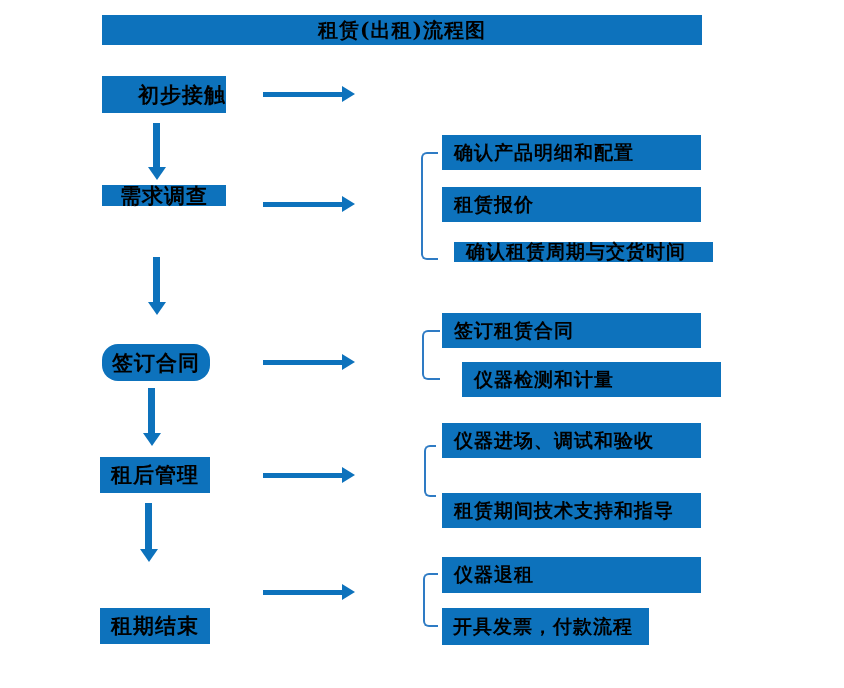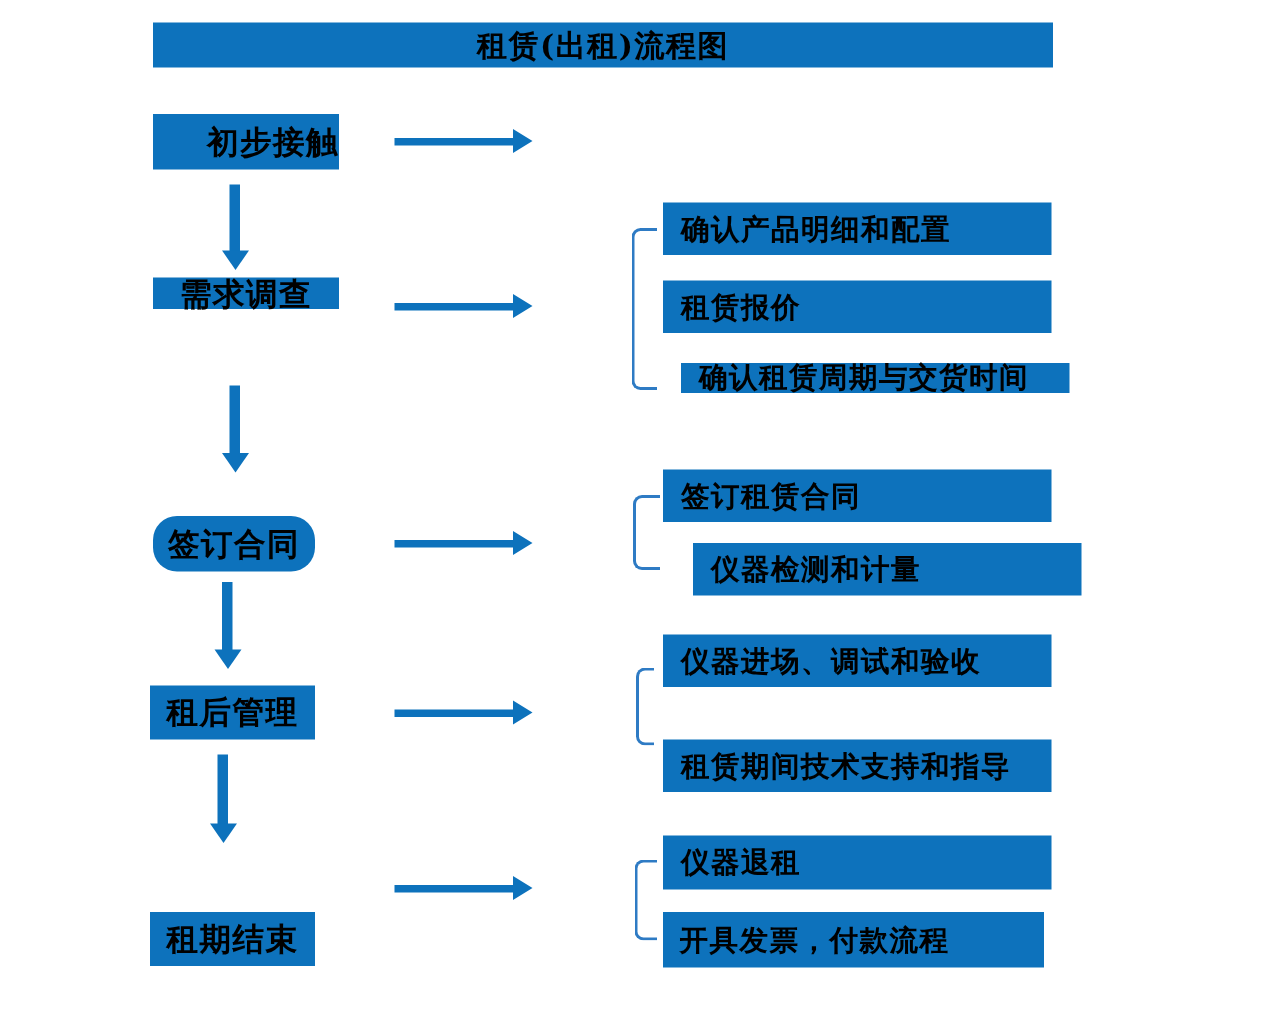--- a/index.html
+++ b/index.html
@@ -125,15 +125,15 @@
   <div class="box detail" style="left:442px;top:187px;width:259px;height:35px;">租赁报价</div>
   <div class="box detail" style="left:442px;top:242px;width:259px;height:20px;margin-left:12px;">确认租赁周期与交货时间</div>
 
   <div class="box detail" style="left:442px;top:313px;width:259px;height:35px;">签订租赁合同</div>
   <div class="box detail" style="left:442px;top:362px;width:259px;height:35px;margin-left:20px;">仪器检测和计量</div>
 
   <div class="box detail" style="left:442px;top:423px;width:259px;height:35px;">仪器进场、调试和验收</div>
   <div class="box detail" style="left:442px;top:493px;width:259px;height:35px;">租赁期间技术支持和指导</div>
 
   <div class="box detail" style="left:442px;top:557px;width:259px;height:36px;">仪器退租</div>
-  <div class="box detail" style="left:442px;top:608px;width:254px;height:37px;padding-left:11px;">开具发票，付款流程</div>
+  <div class="box detail" style="left:442px;top:608px;width:207px;height:37px;padding-left:11px;">开具发票，付款流程</div>
 
 </div>
 
 </body></html>

